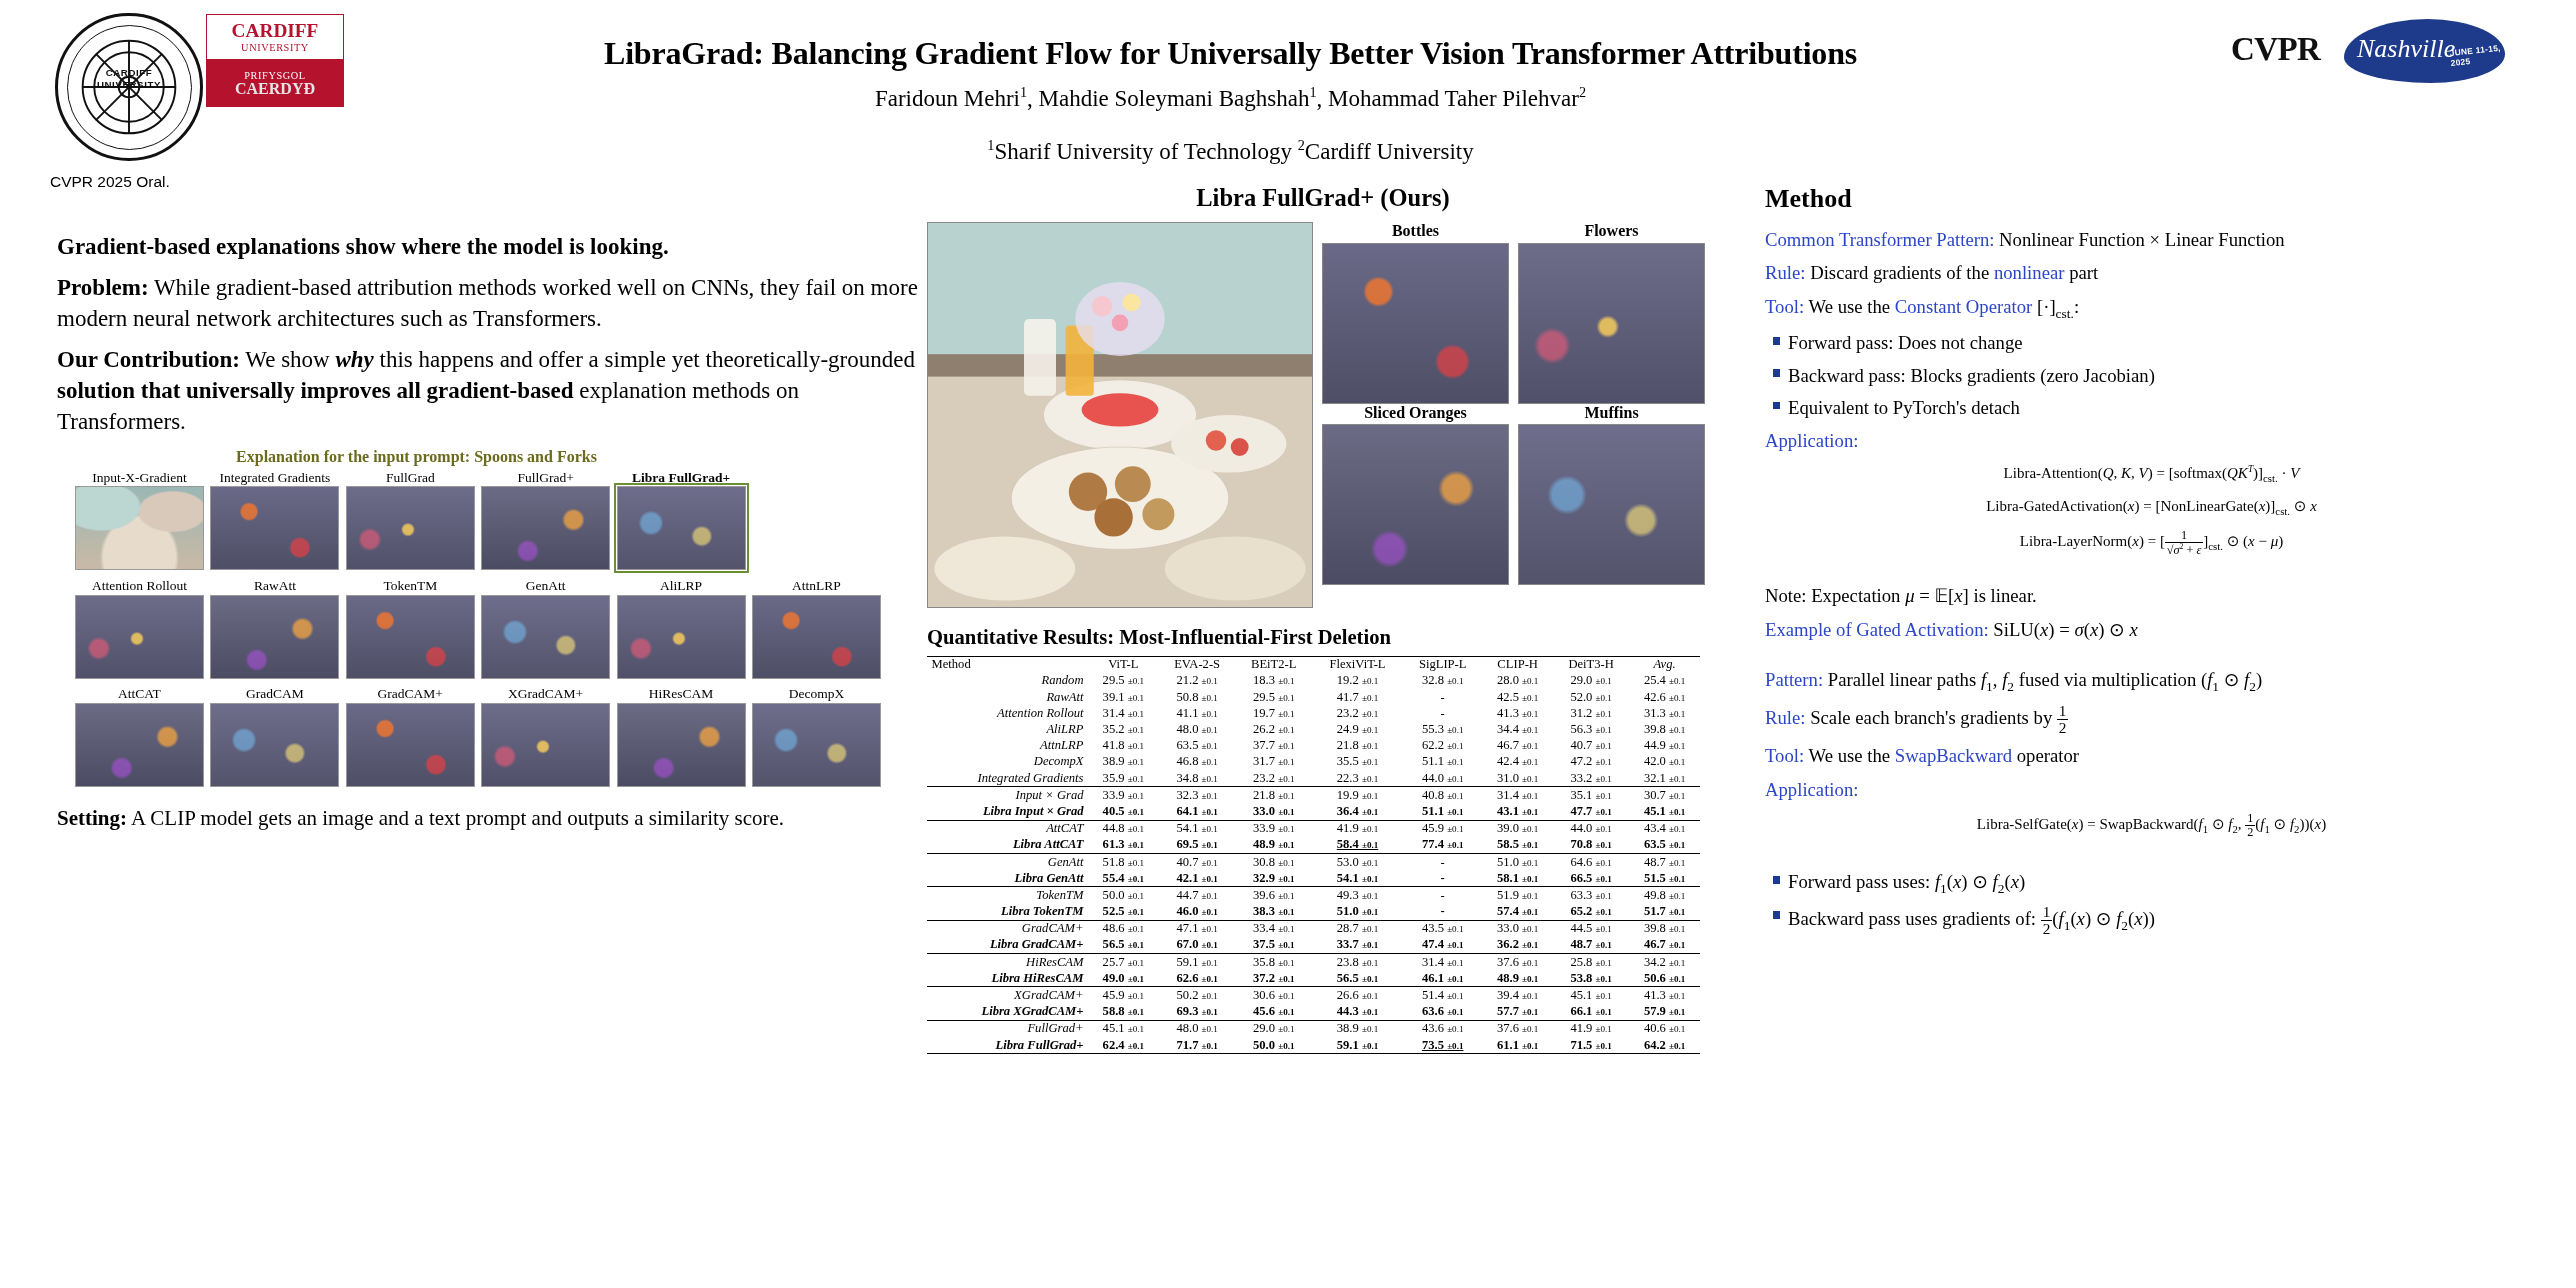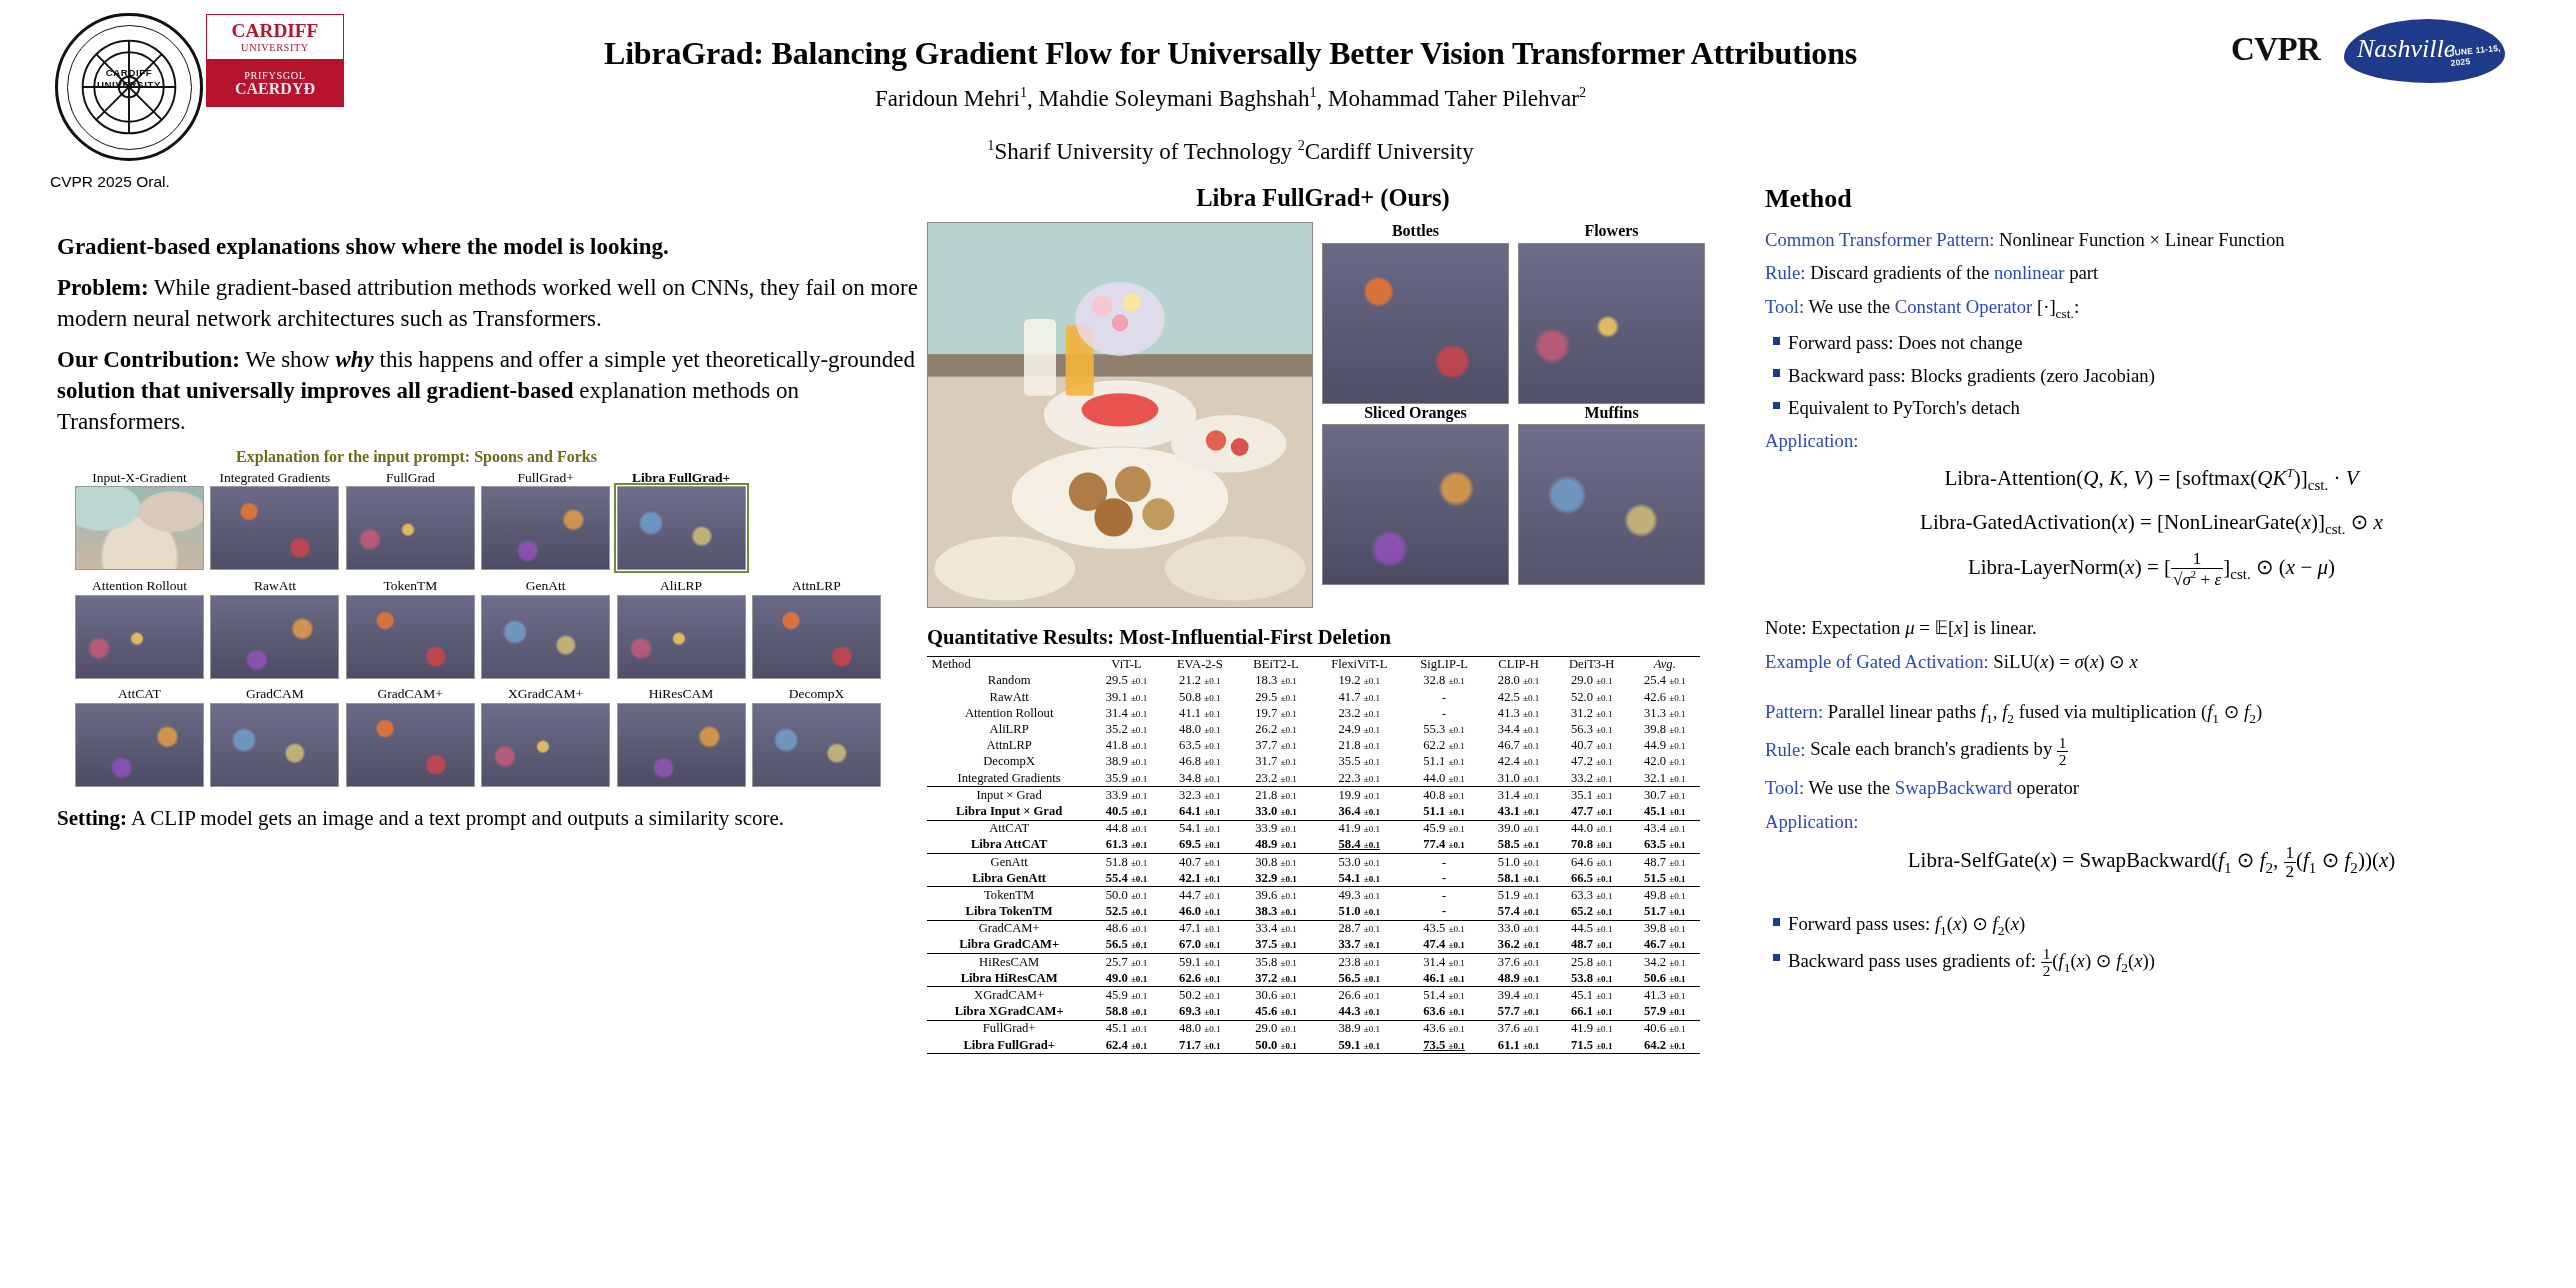--- a/index.html
+++ b/index.html
@@ -90,37 +90,37 @@
   .side-col{width:386px;}
   .side-pair{display:flex;gap:9px;font-weight:bold;}
   .side-cell{width:187px;}
   .side-cell .lbl{font-family:"Liberation Serif",serif;font-size:16px;text-align:center;height:20.6px;}
   .side-cell .img{width:187px;height:161px;border:0.6px solid #888;box-sizing:border-box;position:relative;overflow:hidden;}
   .quant-title{font-family:"Liberation Serif",serif;font-size:20.6px;font-weight:bold;margin:18px 0 6.4px 0;}
 
   table.res{border-collapse:collapse;font-family:"Liberation Serif",serif;font-size:12.6px;width:773px;}
   table.res th,table.res td{padding:0.6px 4.5px;white-space:nowrap;}
   table.res th{font-weight:normal;text-align:center;}
-  table.res td.m{text-align:center;}
+  table.res td.m{text-align:right;font-style:italic;}
   table.res td.n{text-align:center;}
   .toprule{border-top:1.4px solid #000;}
   .botrule{border-bottom:1.4px solid #000;}
   .grp{border-top:0.6px solid #000;}
   .sub{font-size:0.72em;}
   .bold{font-weight:bold;}
   .ul{text-decoration:underline;}
 
   
   .method-body{font-family:"Liberation Serif",serif;font-size:18.7px;line-height:1.45;}
   .kw{color:#2b45c8;}
   .method-body p{margin:0 0 6.4px 0;}
   ul.sq{list-style:none;margin:3.9px 0 6.4px 0;padding-left:23px;}
   ul.sq li{position:relative;margin-bottom:5.2px;}
   ul.sq li:before{content:"";position:absolute;left:-15.5px;top:7.7px;width:7.7px;height:7.7px;background:#1b3a93;}
-  .eq{font-family:"Liberation Serif",serif;font-size:21px;text-align:center;margin:9px 0;}
+  .eq{font-family:"Liberation Serif",serif;font-size:15px;text-align:center;margin:9px 0;}
   .eq i{font-family:"Liberation Serif",serif;font-style:italic;}
   .frac{display:inline-block;vertical-align:middle;text-align:center;font-size:0.82em;line-height:1.05;}
   .frac .num{display:block;border-bottom:0.9px solid #000;padding:0 1.9px;}
   .frac .den{display:block;padding:0 1.9px;}
   .spacer{height:16.7px;}
 </style>
 </head>
 <body>
 
 <div class="poster">

